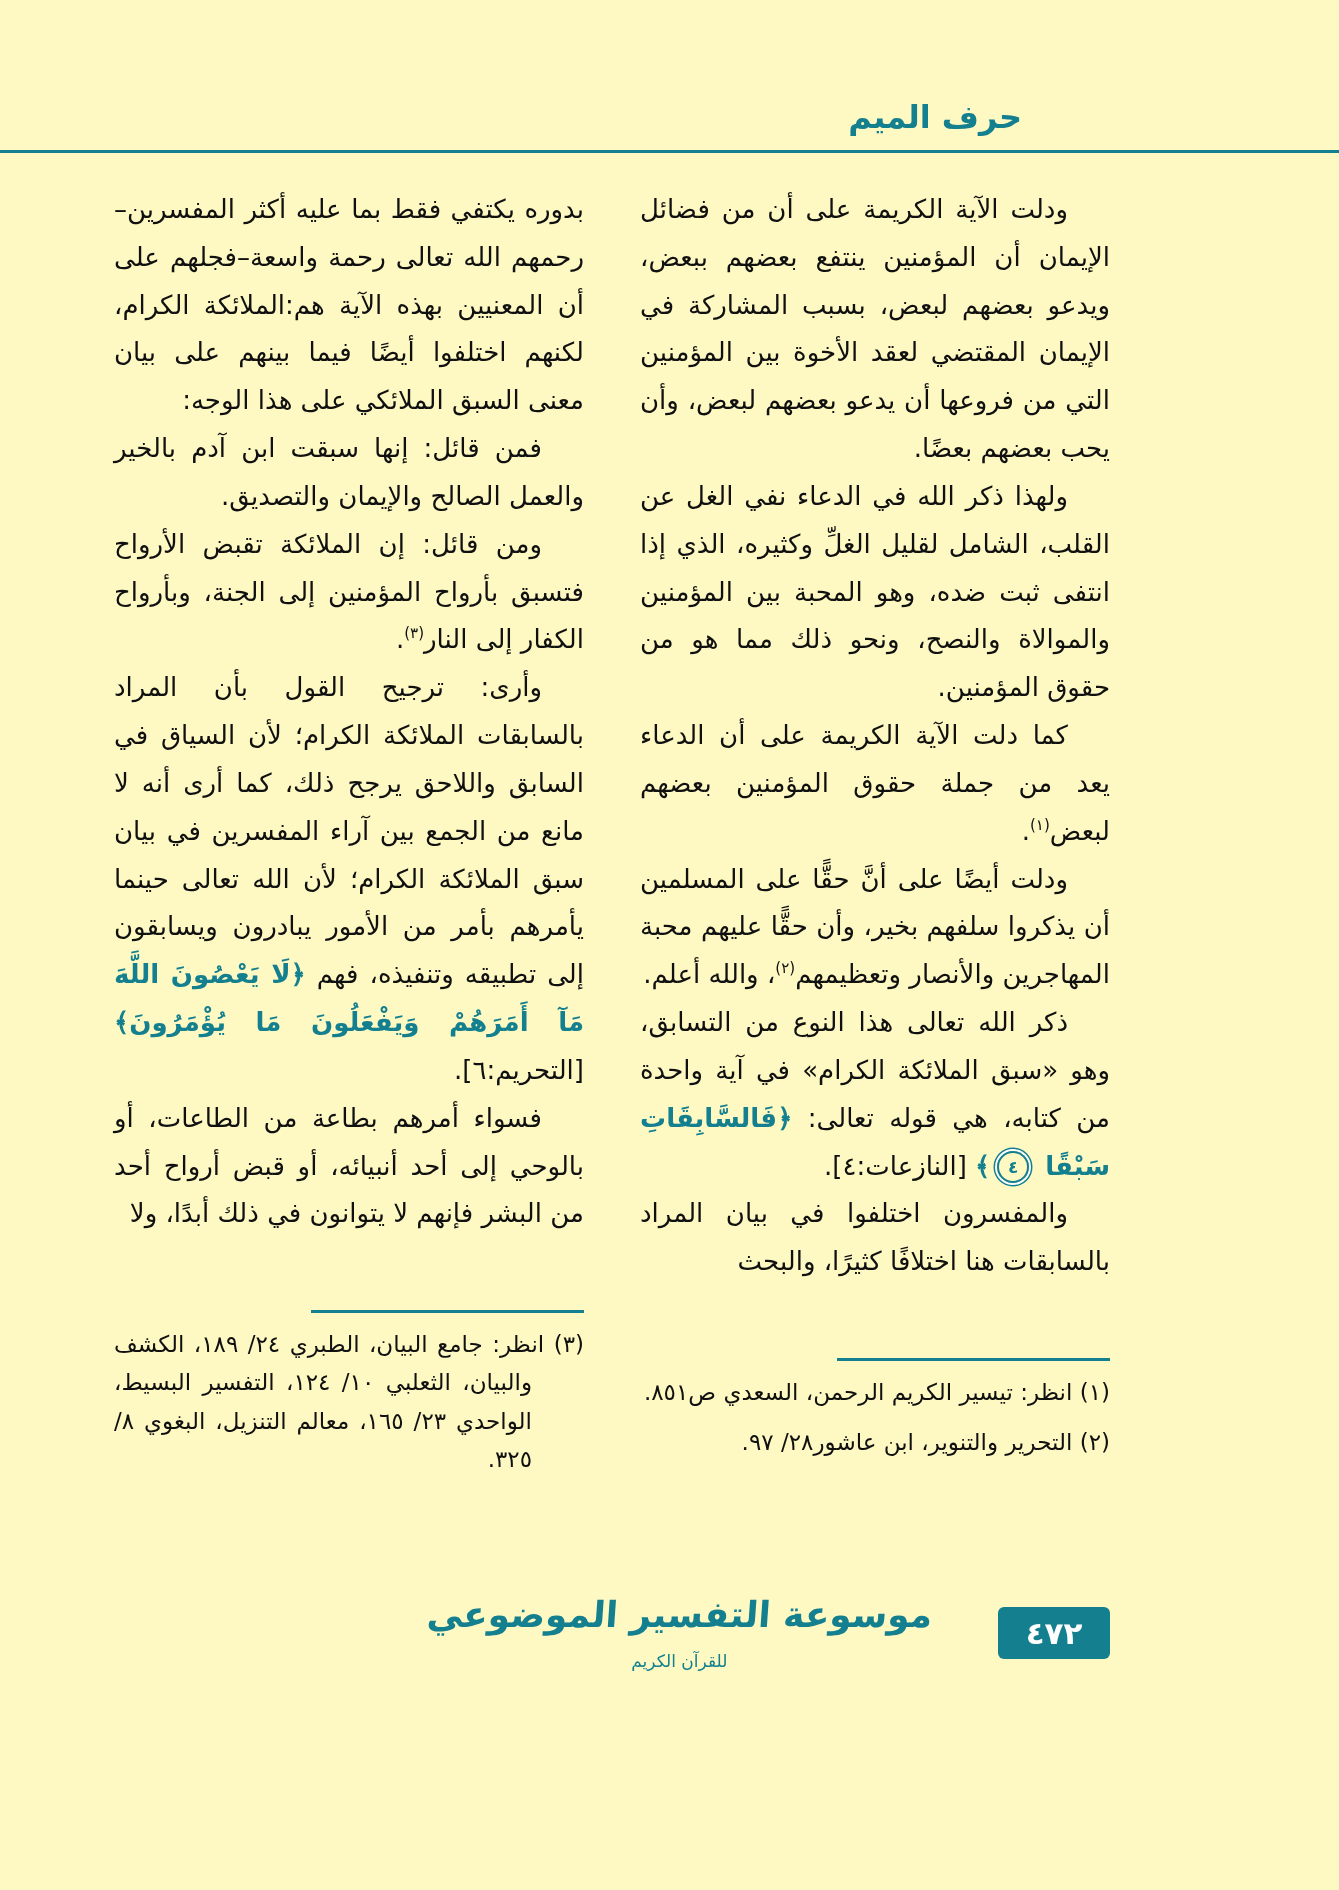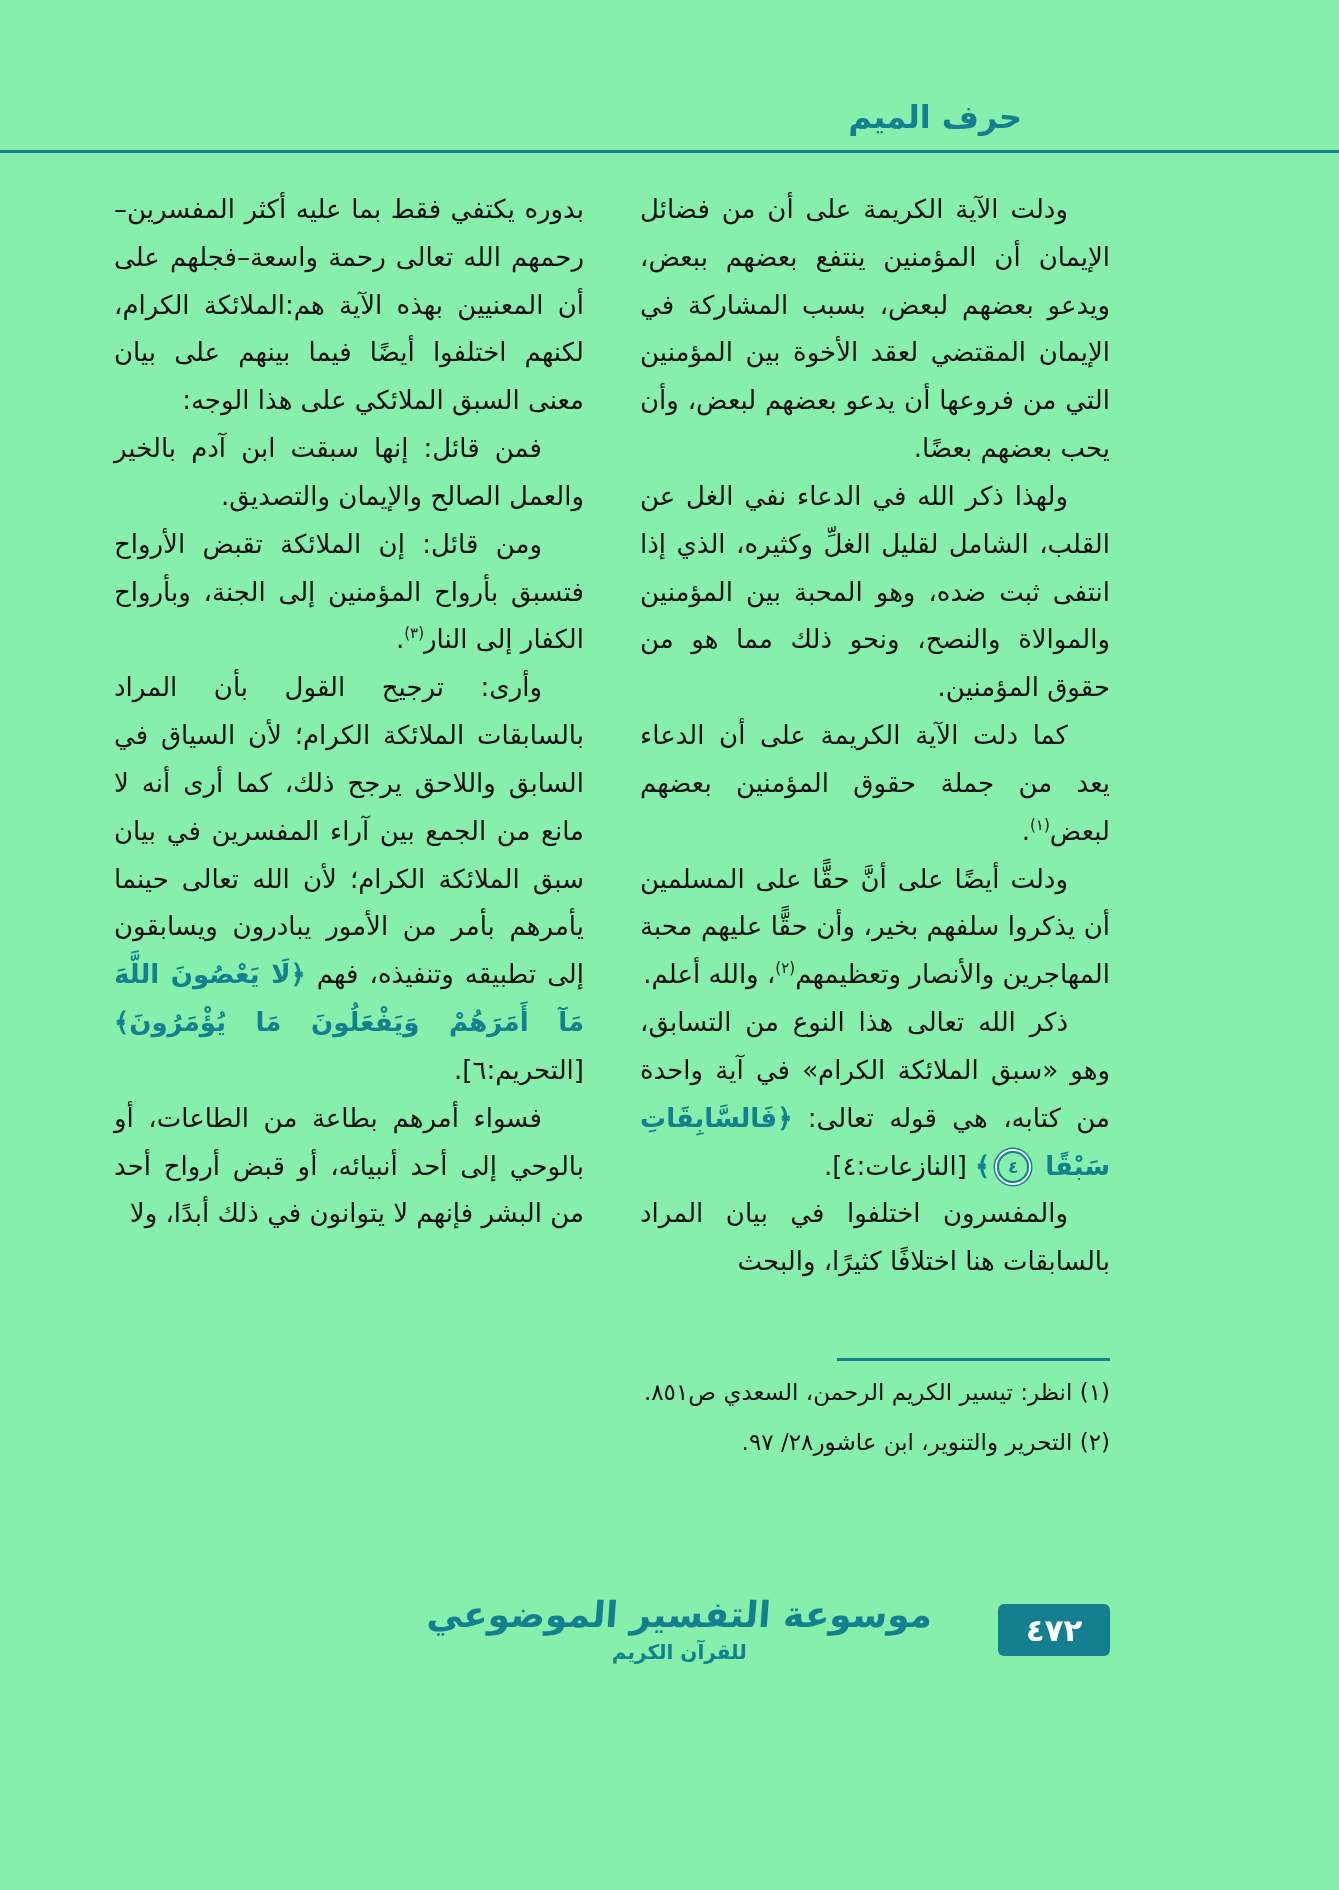--- a/index.html
+++ b/index.html
@@ -1,21 +1,21 @@
 <!DOCTYPE html>
 <html lang="ar" dir="rtl"><head>
 <meta charset="utf-8">
 <style>
   html, body {
     margin: 0; padding: 0; background: #ffffff;
   }
   .page {
     position: relative;
     width: 1339px; height: 1890px;
-    background: #86efac;
+    background: #fef9c3;
     overflow: hidden;
     direction: rtl;
     color: #101010;
     font-family: "DejaVu Sans", sans-serif;
   }
   .header-title {
     position: absolute; top: 98px; right: 317px;
     font-size: 32px; font-weight: bold;
     color: var(--accent);
     letter-spacing: 0.5px;
@@ -64,21 +64,21 @@
   }
   .page-num {
     min-width: 92px; height: 52px; padding: 0 10px;
     background: var(--accent); color: #ffffff;
     display: flex; align-items: center; justify-content: center;
     font-size: 31px; font-weight: bold;
     border-radius: 6px;
   }
   .seal { color: var(--accent); text-align: center; line-height: 1.08; }
   .seal-l1 { font-size: 36px; font-weight: bold; transform: skewX(-4deg); }
-  .seal-l2 { font-size: 20px; font-weight: bold; margin-top: 7px; }
+  .seal-l2 { font-size: 17px; font-weight: normal; margin-top: 17px; }
 </style>
 </head>
 <body>
 
 <div class="page" style="--accent: #137f8f;">
 
   <div class="header-title">حرف الميم</div>
 
   <div class="header-rule"></div>
 
@@ -103,20 +103,26 @@
     </section>
 
     <section class="column">
       <div class="col-body">
           <p class="para noindent"><span class="seg-n">بدوره يكتفي فقط بما عليه أكثر المفسرين– رحمهم الله تعالى رحمة واسعة–فجلهم على أن المعنيين بهذه الآية هم:الملائكة الكرام، لكنهم اختلفوا أيضًا فيما بينهم على بيان معنى السبق الملائكي على هذا الوجه:</span></p>
           <p class="para"><span class="seg-n">فمن قائل: إنها سبقت ابن آدم بالخير والعمل الصالح والإيمان والتصديق.</span></p>
           <p class="para"><span class="seg-n">ومن قائل: إن الملائكة تقبض الأرواح فتسبق بأرواح المؤمنين إلى الجنة، وبأرواح الكفار إلى النار</span><span class="seg-fn">(٣)</span><span class="seg-n">.</span></p>
           <p class="para"><span class="seg-n">وأرى: ترجيح القول بأن المراد بالسابقات الملائكة الكرام؛ لأن السياق في السابق واللاحق يرجح ذلك، كما أرى أنه لا مانع من الجمع بين آراء المفسرين في بيان سبق الملائكة الكرام؛ لأن الله تعالى حينما يأمرهم بأمر من الأمور يبادرون ويسابقون إلى تطبيقه وتنفيذه، فهم </span><span class="seg-q">﴿لَا يَعْصُونَ اللَّهَ مَآ أَمَرَهُمْ وَيَفْعَلُونَ مَا يُؤْمَرُونَ﴾</span><span class="seg-n"> [التحريم:٦].</span></p>
           <p class="para"><span class="seg-n">فسواء أمرهم بطاعة من الطاعات، أو بالوحي إلى أحد أنبيائه، أو قبض أرواح أحد من البشر فإنهم لا يتوانون في ذلك أبدًا، ولا</span></p>
         </div>
+      <div class="footnotes">
+        <div class="fn-rule"></div>
+        <div class="fn-list">
+            <p class="footnote"><span class="seg-n">(٣) انظر: جامع البيان، الطبري ٢٤/ ١٨٩، الكشف والبيان، الثعلبي ١٠/ ١٢٤، التفسير البسيط، الواحدي ٢٣/ ١٦٥، معالم التنزيل، البغوي ٨/ ٣٢٥.</span></p>
+          </div>
+      </div>
     </section>
 
   </div>
 
   <div class="footer">
     <div class="page-num">٤٧٢</div>
     <div class="seal">
       <div class="seal-l1">موسوعة التفسير الموضوعي</div>
       <div class="seal-l2">للقرآن الكريم</div>
     </div>

